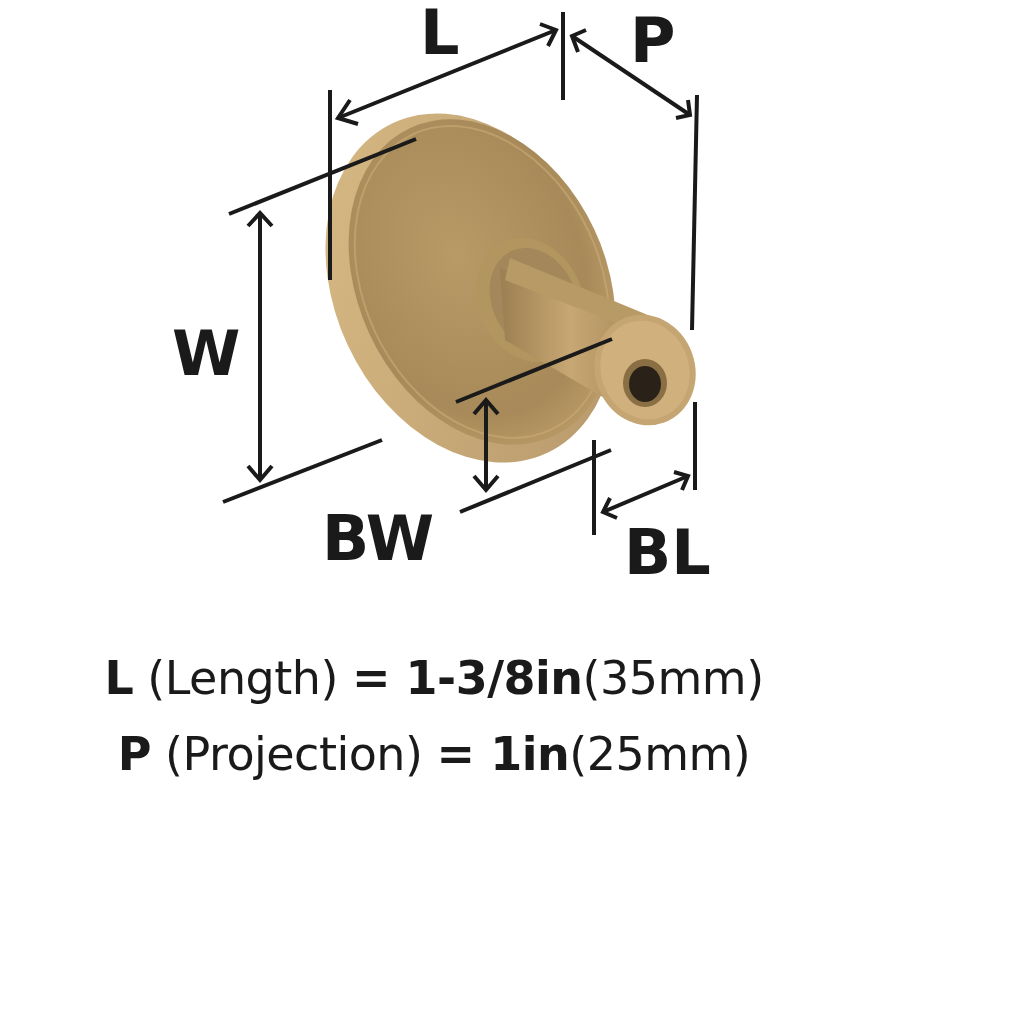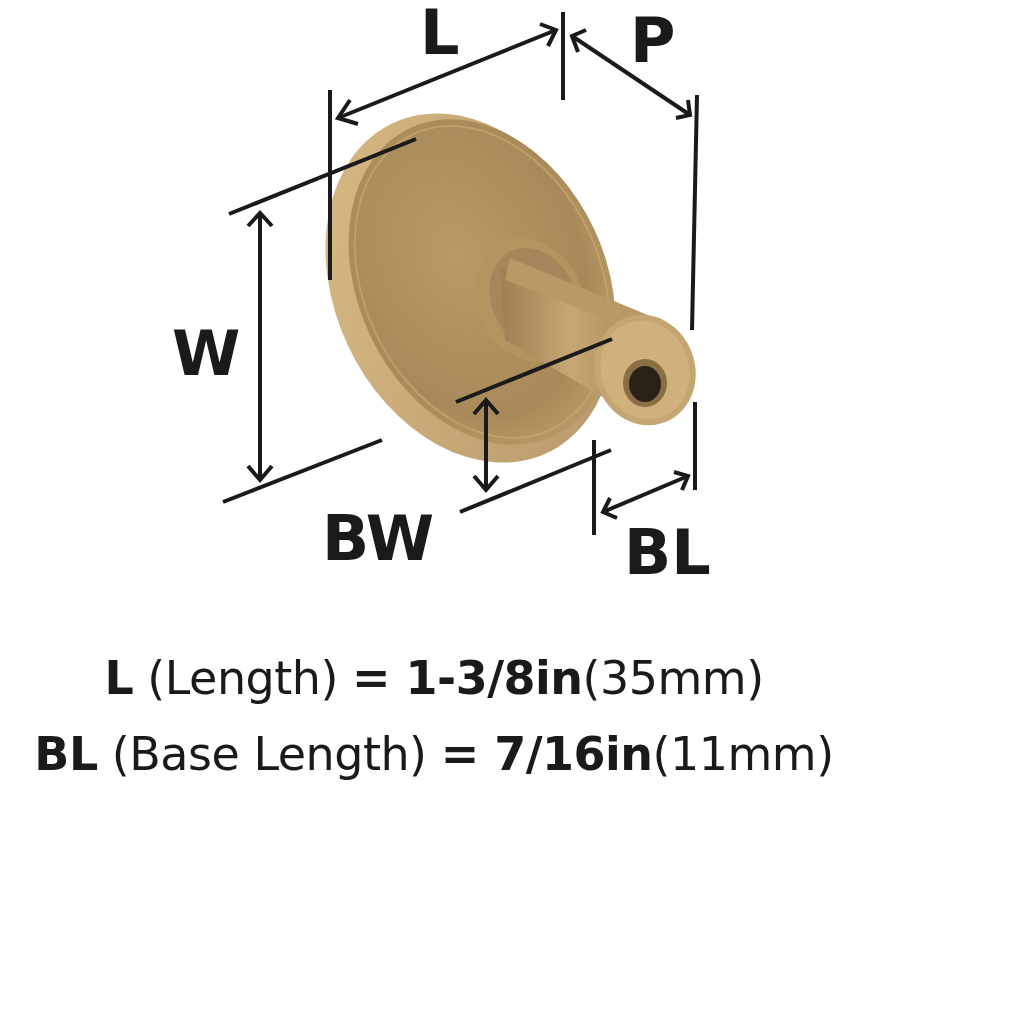--- a/index.html
+++ b/index.html
@@ -94,15 +94,15 @@
   <span class="dim-label" style="left:172px;top:323px;">W</span>
   <span class="dim-label" style="left:322px;top:508px;">BW</span>
   <span class="dim-label" style="left:624px;top:522px;">BL</span>
 </div>
 
 <div class="specs">
   <div class="spec-row">
     <span class="abbr">L</span><span class="name"> (Length) </span><span class="eq">= </span><span class="imp">1-3/8in</span><span class="met">(35mm)</span>
   </div>
   <div class="spec-row">
-    <span class="abbr">BL</span><span class="name"> (Base Length) </span><span class="eq">= </span><span class="imp">7/16in</span><span class="met">(11mm)</span>
+    <span class="abbr">P</span><span class="name"> (Projection) </span><span class="eq">= </span><span class="imp">1in</span><span class="met">(25mm)</span>
   </div>
 </div>
 
 </body></html>

